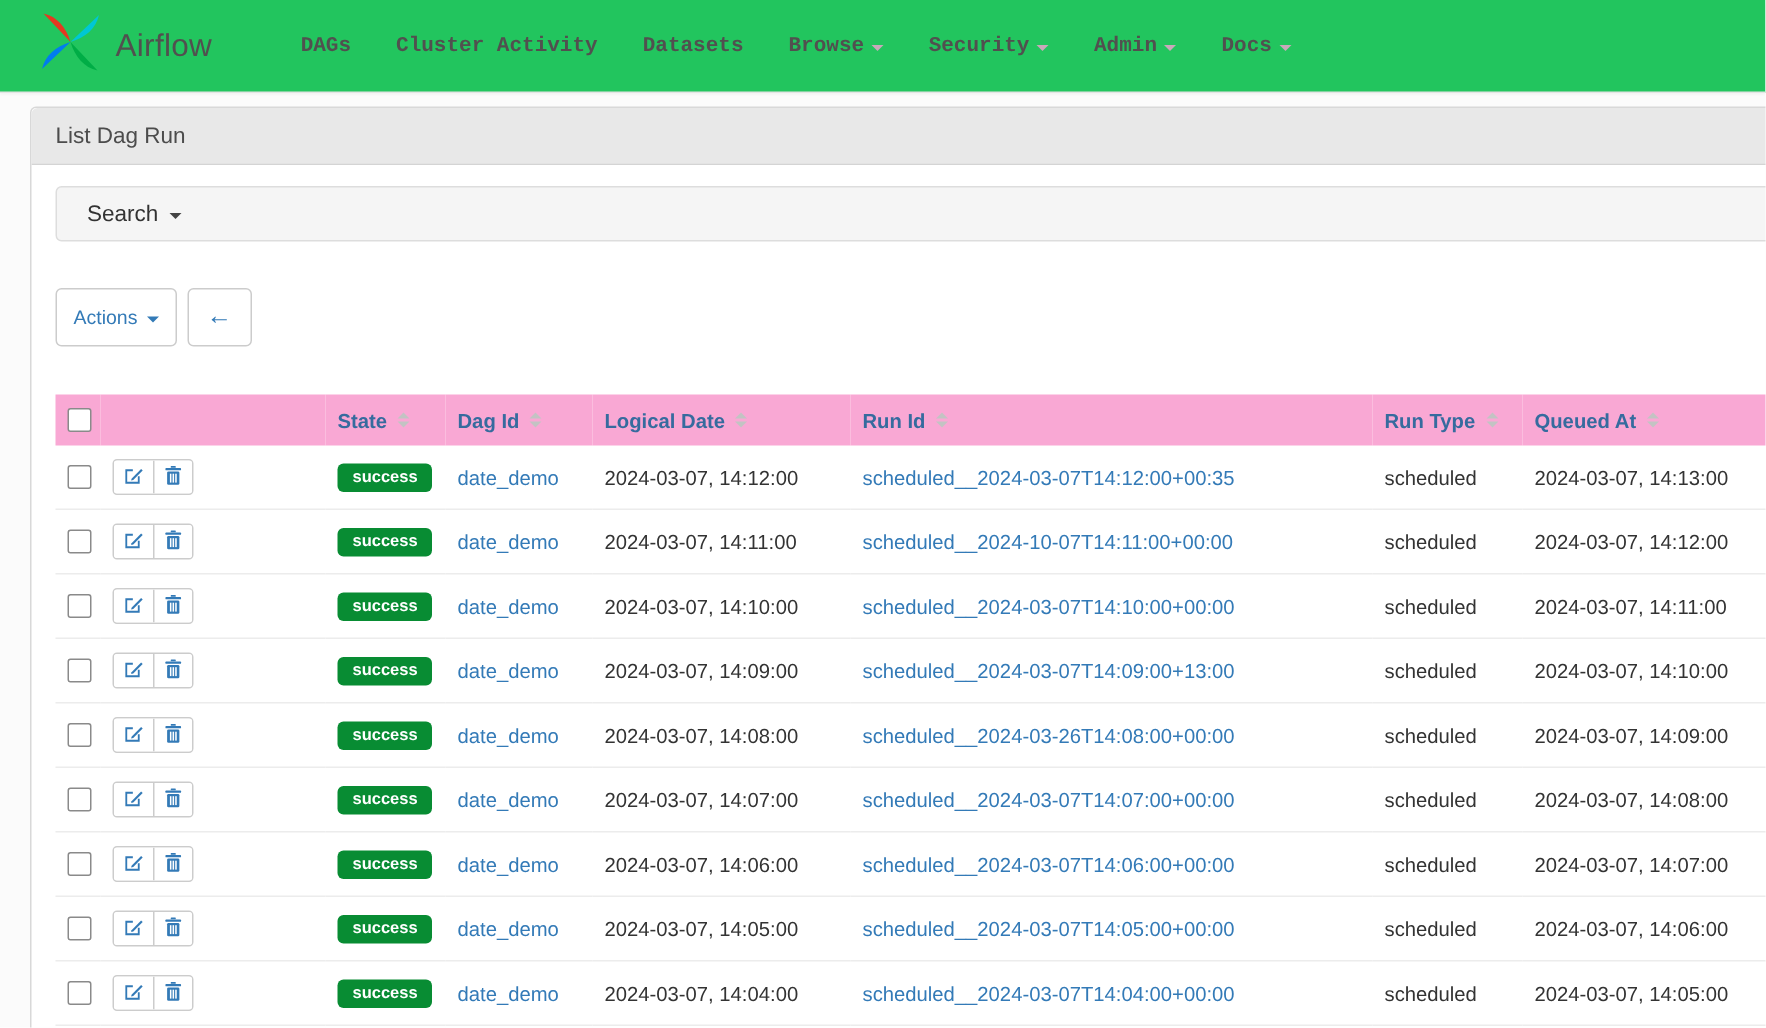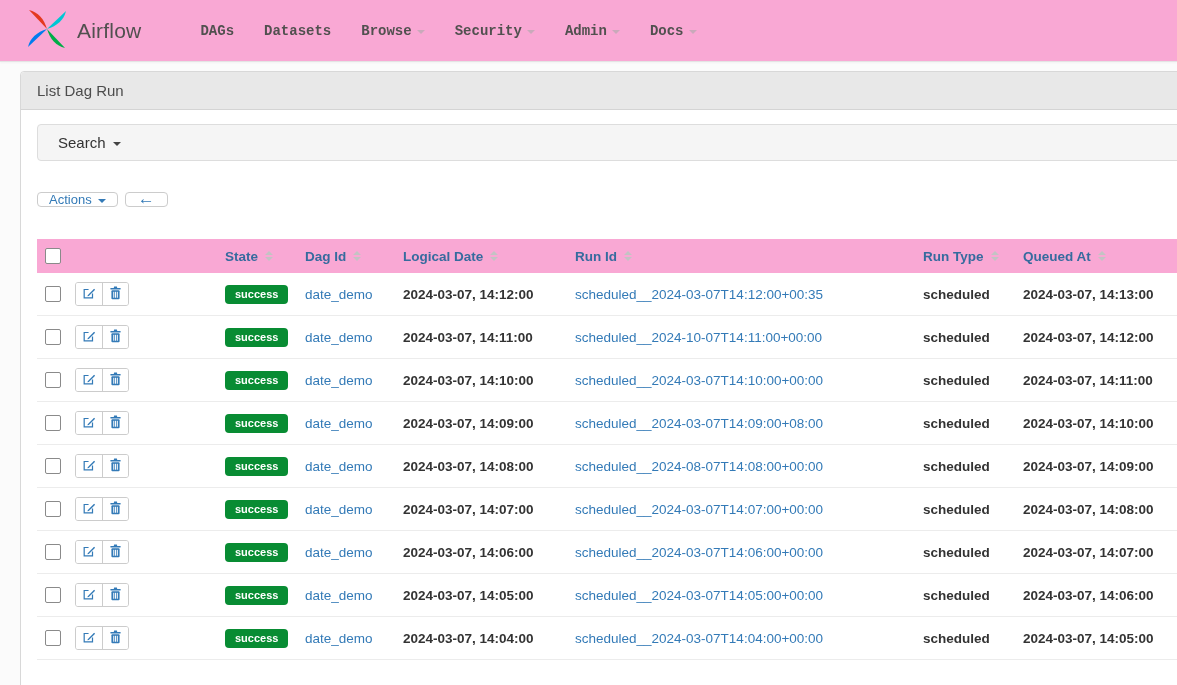--- a/index.html
+++ b/index.html
@@ -6,21 +6,21 @@
   html, body { width: 1177px; height: 685px; overflow: hidden; }
   body {
     font-family: "Liberation Sans", "DejaVu Sans", sans-serif;
     background: #fbfbfb;
     color: #333;
   }
 
   
   .navbar {
     height: 62px;
-    background: #f9a8d4;
+    background: #22c55e;
     border-bottom: 1px solid #e4e4e4;
     box-shadow: 0 1px 2px rgba(0,0,0,0.04);
     display: flex;
     align-items: center;
     padding: 0 24px 0 26px;
   }
   .brand { display: flex; align-items: center; gap: 9px; cursor: pointer; }
   .brand-name { font-size: 21px; color: #51504f; letter-spacing: 0.2px; }
   .nav-items { display: flex; align-items: center; margin-left: 44px; font-family: Liberation Mono, monospace; }
   .nav-item {
@@ -71,21 +71,21 @@
 
   
   .toolbar { margin-top: 31px; display: flex; gap: 7px; }
   .btn {
     background: #fff;
     border: 1px solid #cccccc;
     border-radius: 4px;
     color: var(--link, #337ab7);
     font-size: 13px;
     padding: 6px 11px;
-    height: 15px;
+    height: 39px;
     display: inline-flex; align-items: center; gap: 6px;
     cursor: pointer;
     font-family: inherit;
   }
   .caret-blue {
     width: 0; height: 0; display: inline-block;
     border-left: 4px solid transparent; border-right: 4px solid transparent;
     border-top: 4px solid var(--link, #337ab7); margin-top: 2px;
   }
   .btn-back { font-size: 17px; padding: 2px 12px 4px; font-weight: bold; }
@@ -163,40 +163,43 @@
     background: var(--success, #088c33);
     color: #fff;
     font-size: 11px;
     font-weight: bold;
     padding: 4px 10px;
     border-radius: 4px;
     line-height: 1;
     text-align: center;
   }
   a.cell-link { color: var(--link, #337ab7); text-decoration: none; cursor: pointer; }
-  .cell-text { color: #333; font-weight: bold; }
+  .cell-text { color: #333; }
 </style>
 </head>
 <body>
 
 <header class="navbar">
   <div class="brand">
     <span>
       <svg width="42" height="42" viewBox="0 0 42 42">
         <path d="M21 21 L3 2 C12 4 18 11 21 21 Z" fill="#E43921"></path>
         <path d="M21 21 L40 3 C38 12 31 18 21 21 Z" fill="#00C7D4"></path>
         <path d="M21 21 L39 40 C30 38 24 31 21 21 Z" fill="#00AD46"></path>
         <path d="M21 21 L2 39 C4 30 11 24 21 21 Z" fill="#017CEE"></path>
       </svg>
     </span>
     <span class="brand-name">Airflow</span>
   </div>
   <nav class="nav-items">
     <span class="nav-item">
         <span>DAGs</span>
+      </span>
+    <span class="nav-item">
+        <span>Cluster Activity</span>
       </span>
     <span class="nav-item">
         <span>Datasets</span>
       </span>
     <span class="nav-item">
         <span>Browse</span>
         <span class="caret-nav"></span>
       </span>
     <span class="nav-item">
         <span>Security</span>
@@ -426,21 +429,21 @@
               <rect x="6.5" y="6.2" width="1.1" height="6.4" fill="#ffffff"></rect>
               <rect x="8.4" y="6.2" width="1.1" height="6.4" fill="#ffffff"></rect>
             </svg>
           </span>
         </button>
       </span>
     </td>
     <td><span class="badge-success">success</span></td>
     <td><a class="cell-link">date_demo</a></td>
     <td><span class="cell-text">2024-03-07, 14:09:00</span></td>
-    <td><a class="cell-link">scheduled__2024-03-07T14:09:00+08:00</a></td>
+    <td><a class="cell-link">scheduled__2024-03-07T14:09:00+13:00</a></td>
     <td><span class="cell-text">scheduled</span></td>
     <td><span class="cell-text">2024-03-07, 14:10:00</span></td>
   </tr>
 
   <tr>
     <td>
               <input type="checkbox" class="checkbox" style="">
             </td>
     <td>
       <span class="btn-group">
@@ -462,21 +465,21 @@
               <rect x="6.5" y="6.2" width="1.1" height="6.4" fill="#ffffff"></rect>
               <rect x="8.4" y="6.2" width="1.1" height="6.4" fill="#ffffff"></rect>
             </svg>
           </span>
         </button>
       </span>
     </td>
     <td><span class="badge-success">success</span></td>
     <td><a class="cell-link">date_demo</a></td>
     <td><span class="cell-text">2024-03-07, 14:08:00</span></td>
-    <td><a class="cell-link">scheduled__2024-08-07T14:08:00+00:00</a></td>
+    <td><a class="cell-link">scheduled__2024-03-26T14:08:00+00:00</a></td>
     <td><span class="cell-text">scheduled</span></td>
     <td><span class="cell-text">2024-03-07, 14:09:00</span></td>
   </tr>
 
   <tr>
     <td>
               <input type="checkbox" class="checkbox" style="">
             </td>
     <td>
       <span class="btn-group">

